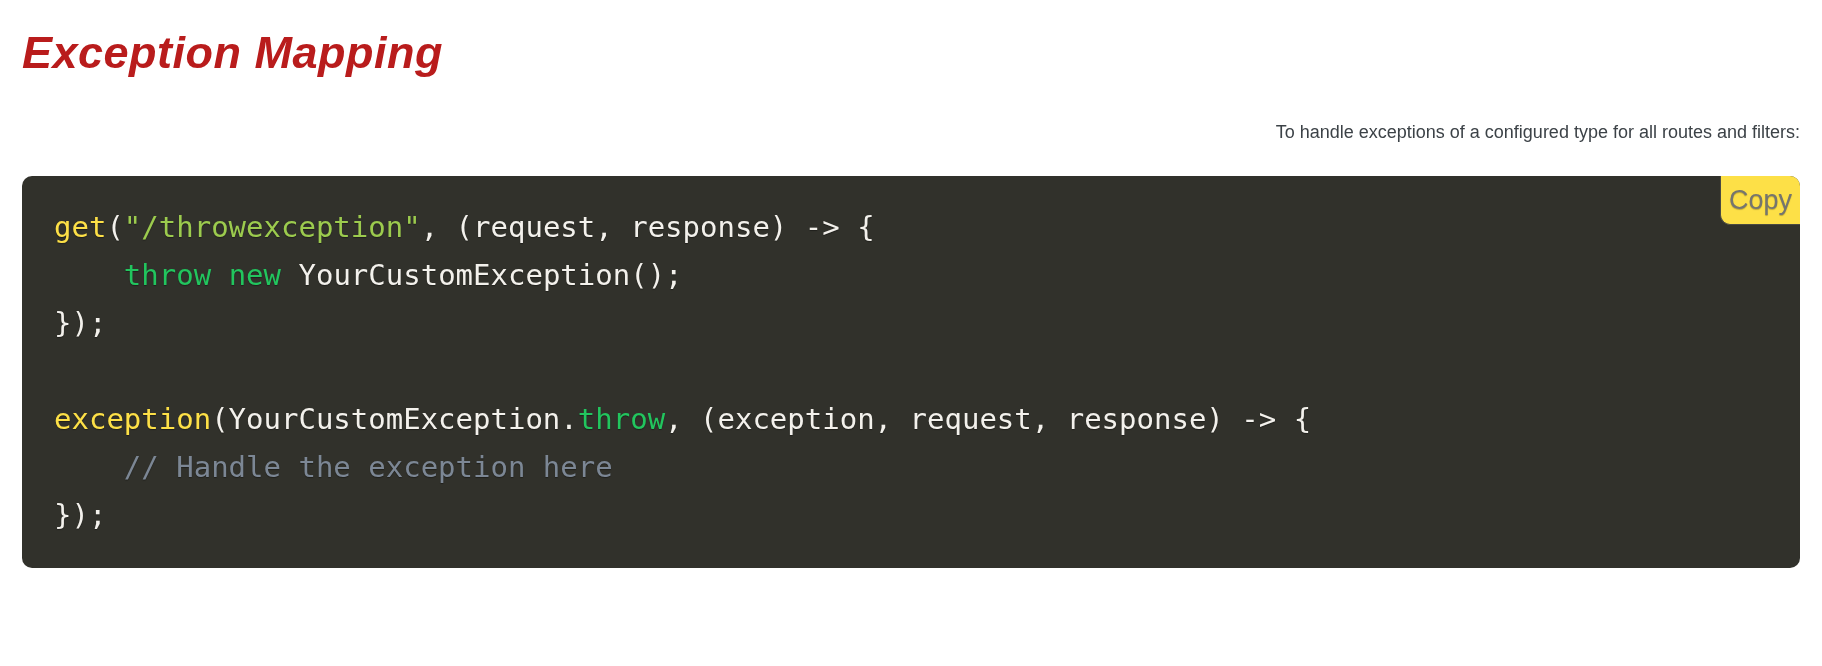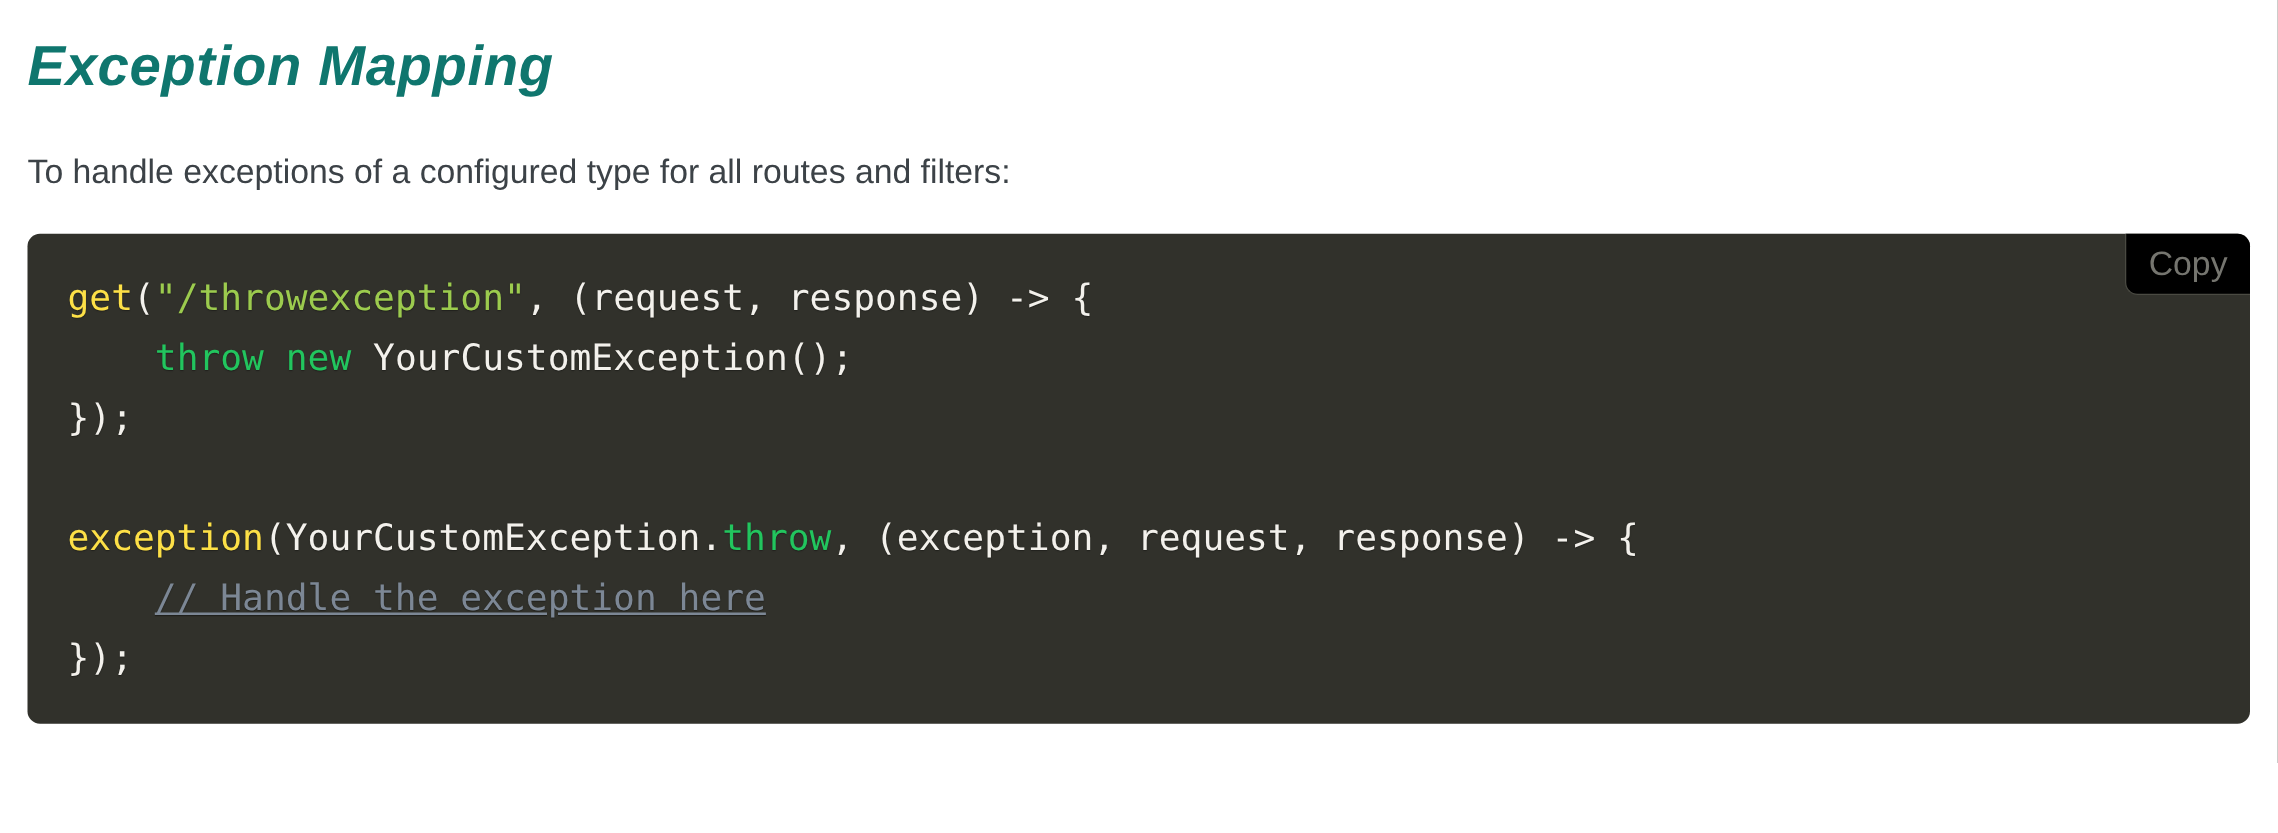--- a/index.html
+++ b/index.html
@@ -16,47 +16,48 @@
     box-sizing: border-box;
   }
   .page-title {
     margin: 0;
     padding-top: 24px;
     font-size: 45px;
     line-height: 1.3;
     font-style: italic;
     font-weight: 600;
     letter-spacing: 0.5px;
-    color: #0f766e;
+    color: #b91c1c;
   }
   .intro-text {
     margin: 0;
     margin-top: 38px;
-    font-size: 27px;
+    font-size: 18px;
     line-height: 1.25;
     font-weight: 400;
     color: #3c4247;
+    text-align: right;
   }
   .code-block {
     position: relative;
     margin-top: 33px;
     width: 1778px;
     box-sizing: border-box;
     background: #31312b;
     border-radius: 10px;
     padding: 27px 32px 29px 32px;
   }
   .copy-button {
     position: absolute;
     top: 0;
     right: 0;
-    width: 100px;
+    width: 80px;
     height: 49px;
     box-sizing: border-box;
-    background: #000000;
+    background: #fde047;
     border: none;
     border-left: 1px solid #4a4a42;
     border-bottom: 1px solid #4a4a42;
     border-radius: 0 10px 0 10px;
     color: #75756f;
     font-family: "Liberation Sans", sans-serif;
     font-size: 27px;
     text-align: center;
     cursor: pointer;
     padding: 0;
@@ -68,21 +69,21 @@
     font-size: 29px;
     line-height: 48px;
     color: #f3f1ec;
     text-shadow: 0 1px 1px rgba(0,0,0,0.35);
     white-space: pre;
   }
   .tok-plain    { color: #f3f1ec; }
   .tok-function { color: #fde047; }
   .tok-string   { color: #9ccb4e; }
   .tok-keyword  { color: #22c55e; }
-  .tok-comment  { color: #7c8795; text-decoration: underline; }
+  .tok-comment  { color: #7c8795; }
 </style>
 </head>
 <body>
 
 <div class="page">
 
   <h1 class="page-title">Exception Mapping</h1>
 
   <p class="intro-text">To handle exceptions of a configured type for all routes and filters:</p>
 

